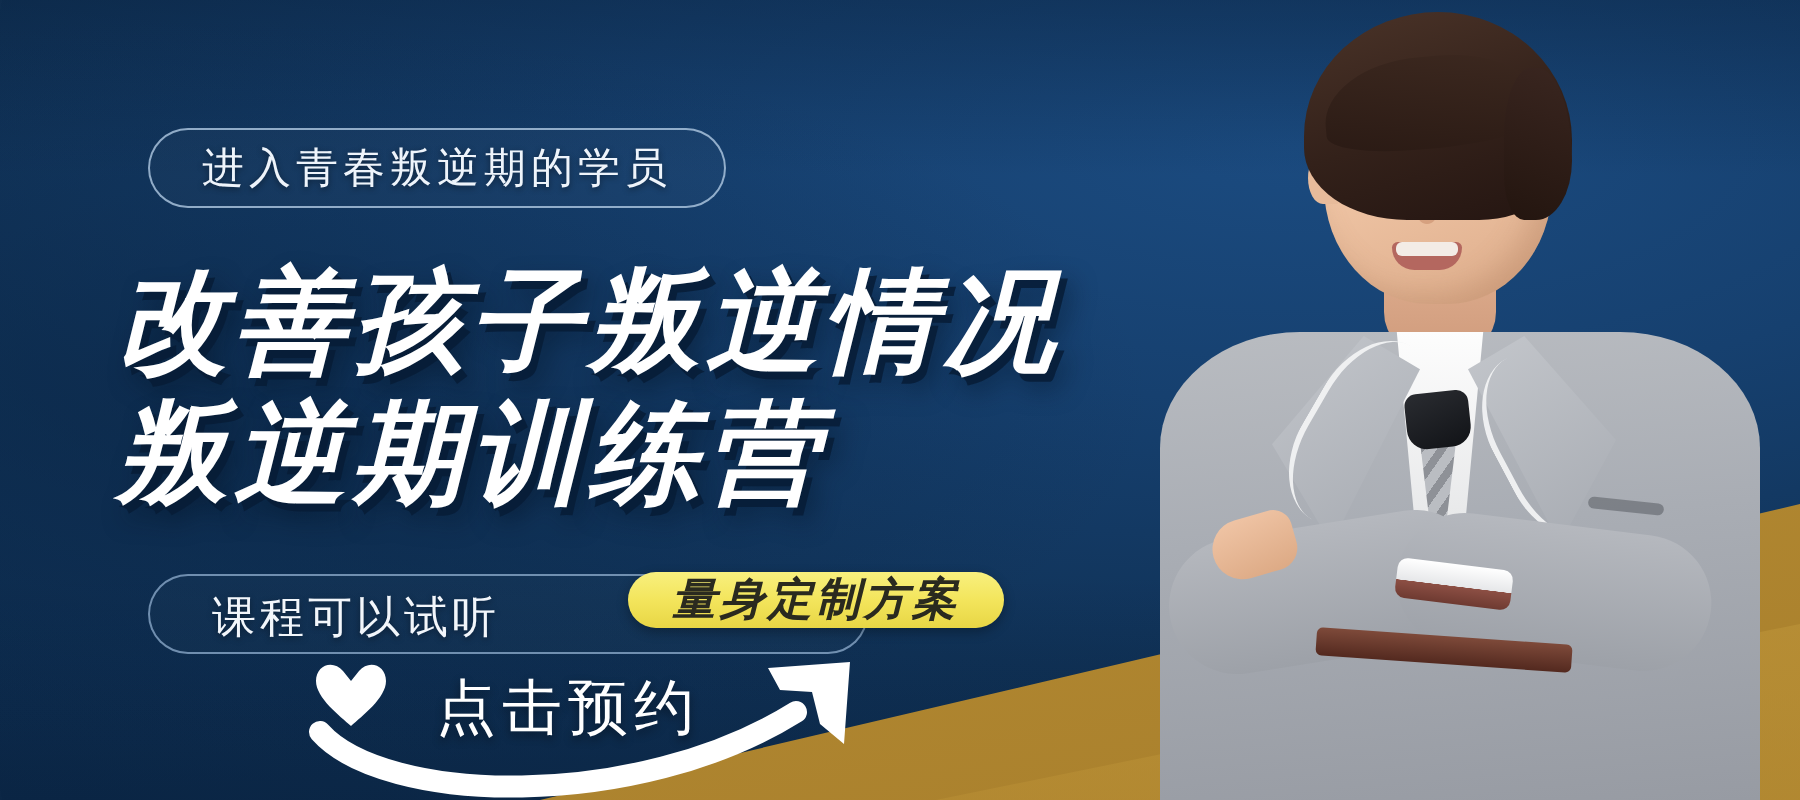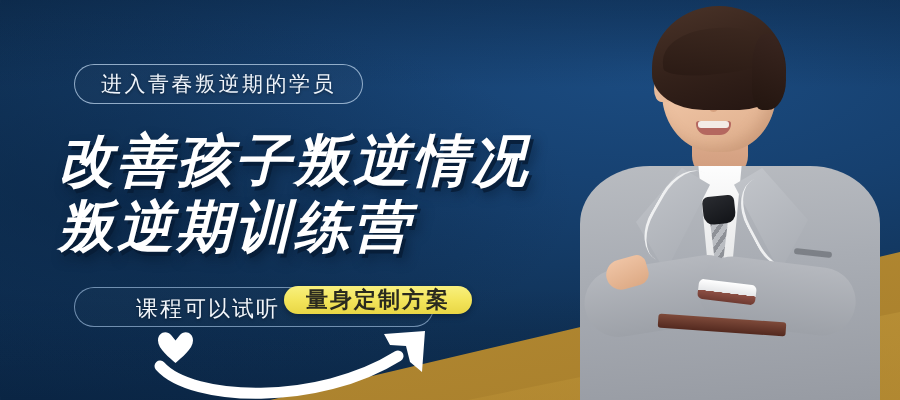--- a/index.html
+++ b/index.html
@@ -290,41 +290,42 @@
   .sub-outline {
     position: absolute;
     left: 0; top: 1px;
     width: 360px; height: 40px;
     border: 1.5px solid rgba(150,180,212,.72);
     border-radius: 999px;
     background: rgba(255,255,255,.02);
   }
   .sub-outline-label {
     position: absolute;
-    left: 62px; top: 8px;
+    left: 32px; top: 8px;
     font-size: 22px;
     color: #f2f6fb;
     letter-spacing: 2px;
     white-space: nowrap;
     text-shadow: 0 1px 3px rgba(0,0,0,.4);
   }
   .sub-yellow {
     position: absolute;
-    left: 210px; top: 0;
+    left: 240px; top: 0;
     height: 28px;
     padding: 0 22px;
     display: flex;
     align-items: center;
     justify-content: center;
     border-radius: 999px;
     background: linear-gradient(180deg, #f8f07e 0%, #f3e55c 50%, #e8d645 100%);
     box-shadow: 0 2px 6px rgba(0,0,0,.30);
     color: #2a2a1f;
     font-size: 22px;
     font-weight: 700;
+    font-style: italic;
     letter-spacing: 2px;
     white-space: nowrap;
   }
 
   .cta-row {
     position: absolute;
     left: 140px; top: 326px;
     width: 320px; height: 74px;
   }
   .cta-text {
@@ -400,16 +401,17 @@
       <div class="sub-outline-label">课程可以试听</div>
       <div class="sub-yellow">量身定制方案</div>
     </div>
 
     <div class="cta-row">
       <svg class="cta-svg" viewBox="0 0 320 74">
         <path fill="#ffffff" d="M18 14.5 C18 6.5 26.5 3.5 31.5 9.5 L35.5 14.5 L39.5 9.5 C44.5 3.5 53 6.5 53 14.5 C53 23 41 32 35.5 37 C30 32 18 23 18 14.5 Z"></path>
         <path fill="none" stroke="#ffffff" stroke-width="11" stroke-linecap="round" d="M20 40 C52 76 178 80 258 30"></path>
         <path fill="#ffffff" d="M244 8 L285 5 L282 46 L270 36 L266 20 L250 19 Z"></path>
       </svg>
+      <div class="cta-text">点击预约</div>
     </div>
 
   </div>
 </div>
 
 </body></html>

